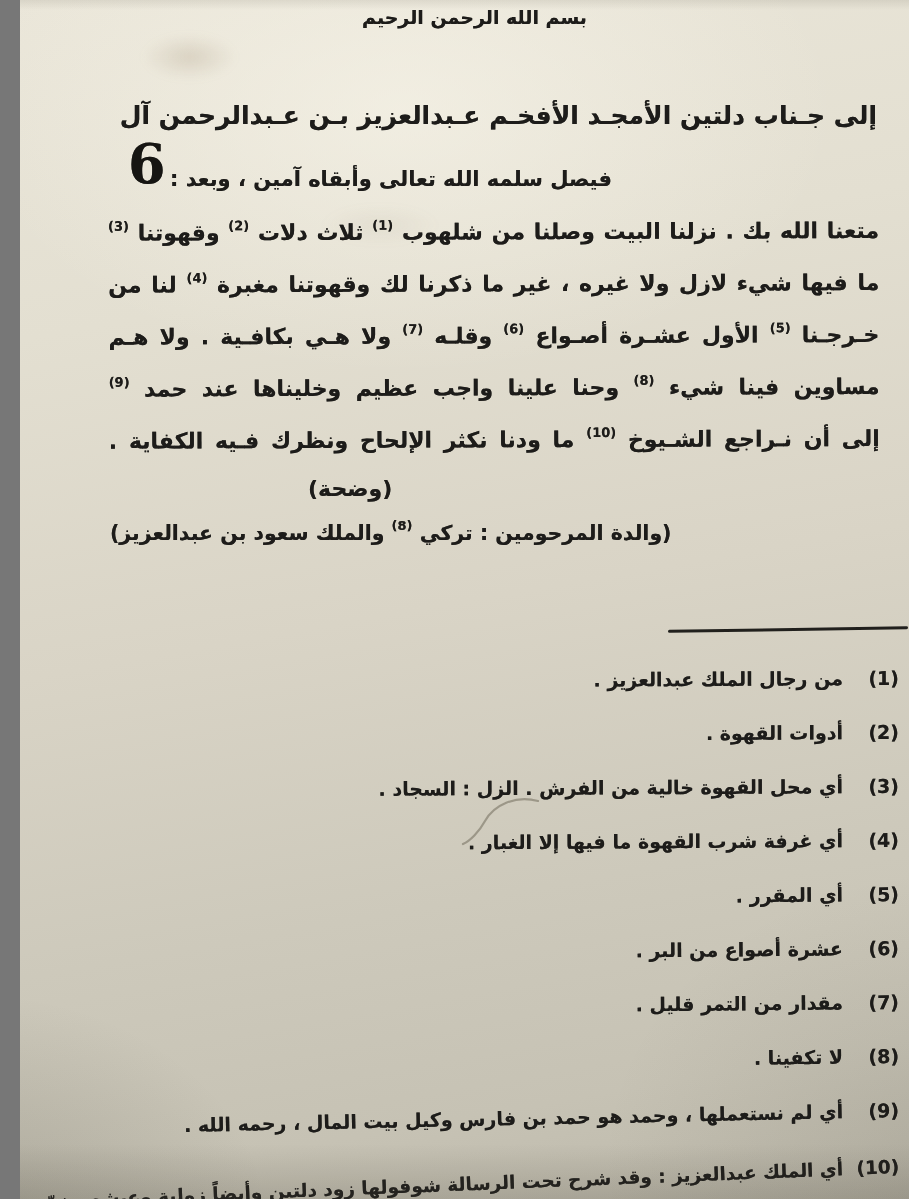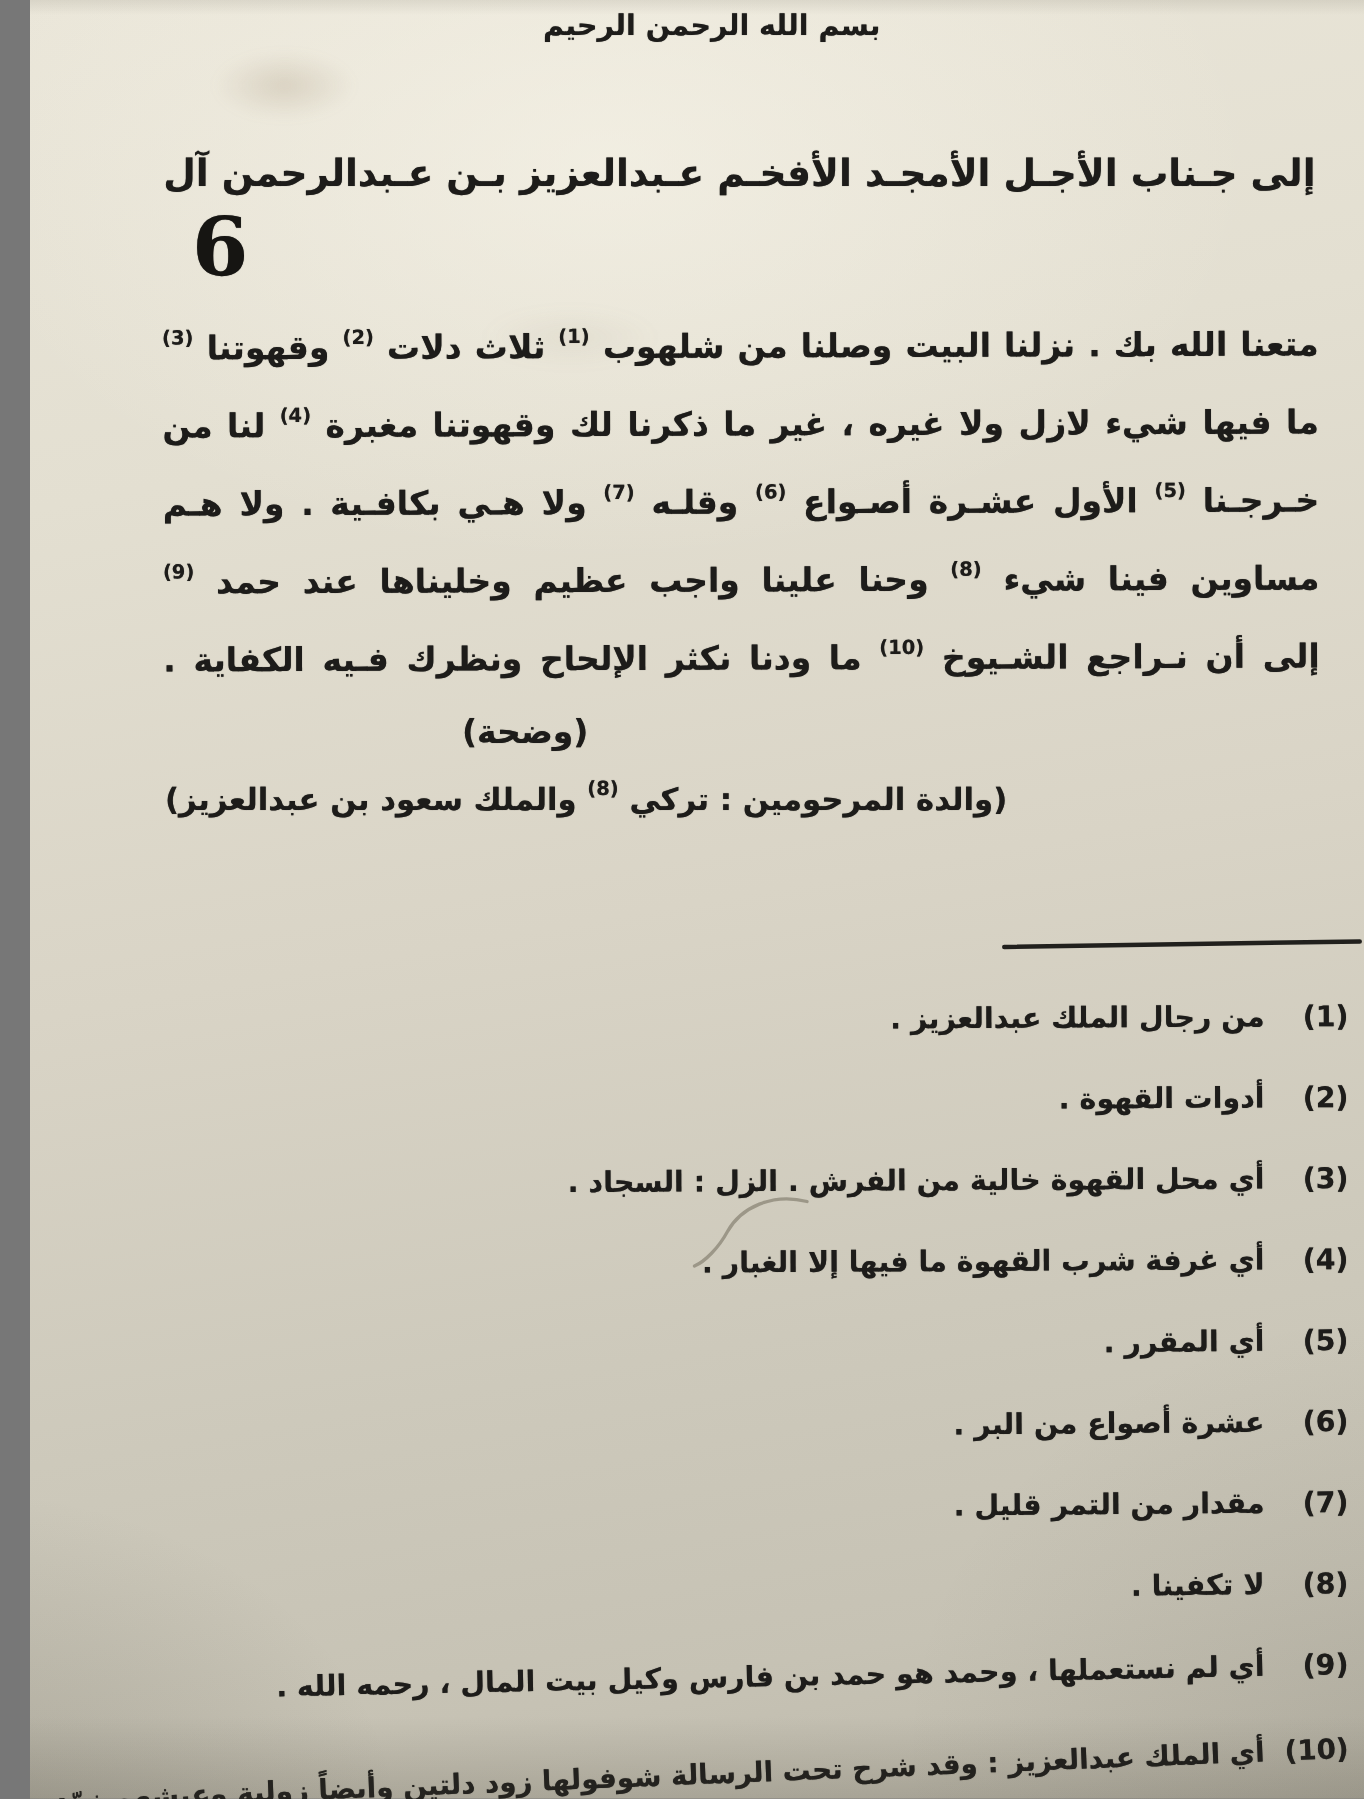--- a/index.html
+++ b/index.html
@@ -63,22 +63,23 @@
 </head>
 <body>
 
 <div class="paper">
 
   <div class="smudge"></div>
   <div class="smudge2"></div>
 
   <div class="basmala txt">بسم الله الرحمن الرحيم</div>
 
-  <div class="heading1 txt">إلى جـناب الأجـل الأمجـد الأفخـم عـبدالعزيز بـن عـبدالرحمن آل</div>
+  <div class="heading1 txt">إلى جـناب دلتين الأمجـد الأفخـم عـبدالعزيز بـن عـبدالرحمن آل</div>
   <div class="letter-number txt">6</div>
+  <div class="heading2 txt">فيصل سلمه الله تعالى وأبقاه آمين ، وبعد :</div>
 
   <div class="body">
       <div class="body-line">متعنا الله بك . نزلنا البيت وصلنا من شلهوب <sup>(1)</sup> ثلاث دلات <sup>(2)</sup> وقهوتنا <sup>(3)</sup></div>
       <div class="body-line">ما فيها شيء لازل ولا غيره ، غير ما ذكرنا لك وقهوتنا مغبرة <sup>(4)</sup> لنا من</div>
       <div class="body-line">خـرجـنا <sup>(5)</sup> الأول عشـرة أصـواع <sup>(6)</sup> وقلـه <sup>(7)</sup> ولا هـي بكافـية . ولا هـم</div>
       <div class="body-line">مساوين فينا شيء <sup>(8)</sup> وحنا علينا واجب عظيم وخليناها عند حمد <sup>(9)</sup></div>
       <div class="body-line">إلى أن نـراجع الشـيوخ <sup>(10)</sup> ما ودنا نكثر الإلحاح ونظرك فـيه الكفاية .</div>
     </div>
 
   <div class="signature txt">(وضحة)</div>

